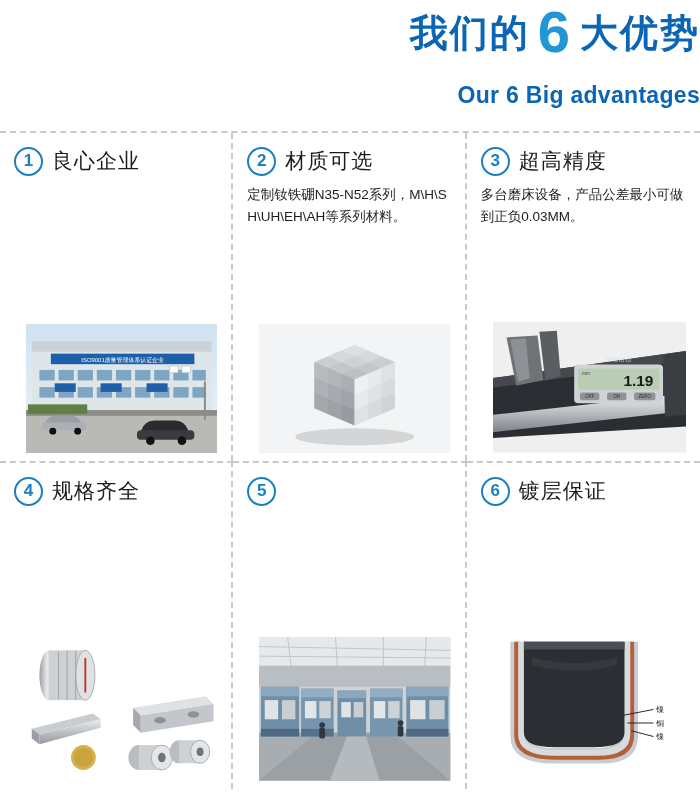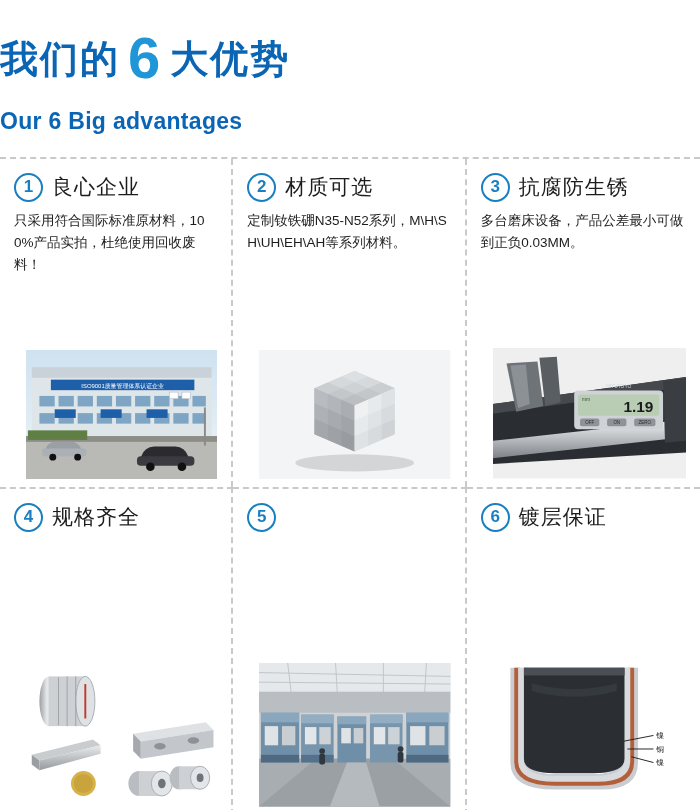--- a/index.html
+++ b/index.html
@@ -16,22 +16,21 @@
   }
   .page {
     position: relative;
     width: 700px;
     height: 810px;
     box-sizing: border-box;
   }
 
   
   .header {
-    padding-top: 26px;
-    text-align: left;
+    text-align: right;
   }
   .title-cn {
     font-size: 38px;
     font-weight: bold;
     color: #0b65b5;
     letter-spacing: 2px;
     line-height: 1.1;
     white-space: nowrap;
   }
   .title-cn .big-num {
@@ -129,21 +128,20 @@
     <div class="title-en">Our 6 Big advantages</div>
   </div>
 
   <div class="grid">
 
     <div class="cell">
       <div class="cell-head">
         <div class="badge">1</div>
         <div class="cell-title">良心企业</div>
       </div>
-      <p class="cell-text">只采用符合国际标准原材料，100%产品实拍，杜绝使用回收废料！</p>
       <div class="img-wrap">
         <svg viewBox="0 0 200 135" preserveAspectRatio="none" aria-hidden="true">
           <defs>
             <linearGradient id="sky1" x1="0" y1="0" x2="0" y2="1">
               <stop offset="0%" stop-color="#cfe2f0"></stop>
                 <stop offset="100%" stop-color="#eef4f8"></stop>
             </linearGradient>
           </defs>
           <rect x="0" y="0" width="200" height="135" fill="url(#sky1)"></rect>
 
@@ -257,21 +255,21 @@
               <polygon points="128,78 142,72 142,88 128,94" fill="#d0d3d5"></polygon>
             </g>
           </g>
         </svg>
       </div>
     </div>
 
     <div class="cell">
       <div class="cell-head">
         <div class="badge">3</div>
-        <div class="cell-title">抗腐防生锈</div>
+        <div class="cell-title">超高精度</div>
       </div>
       <p class="cell-text">多台磨床设备，产品公差最小可做到正负0.03MM。</p>
       <div class="img-wrap">
         <svg viewBox="0 0 200 135" preserveAspectRatio="none" aria-hidden="true">
           <defs>
             <linearGradient id="steel3" x1="0" y1="0" x2="0" y2="1">
               <stop offset="0%" stop-color="#f2f3f4"></stop>
                 <stop offset="50%" stop-color="#b9bcc0"></stop>
                 <stop offset="100%" stop-color="#7e8287"></stop>
             </linearGradient>

